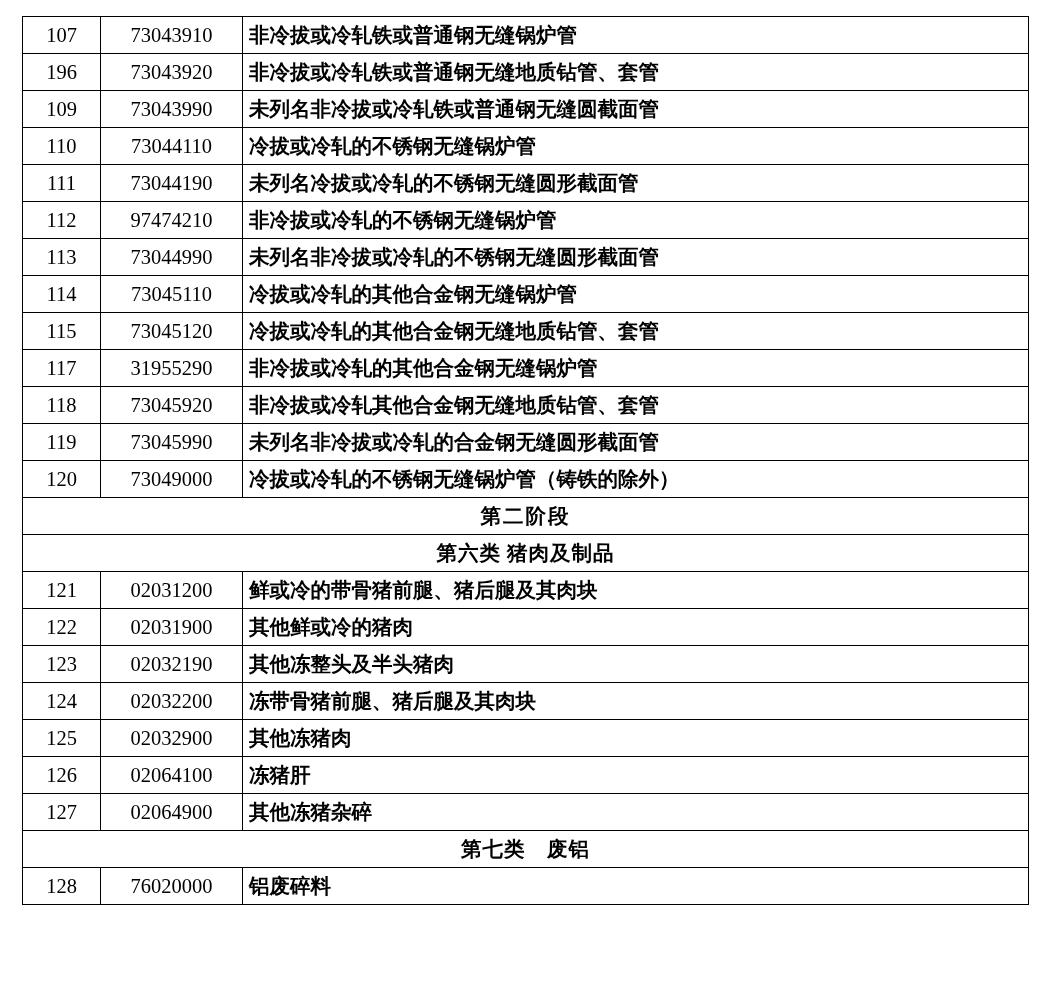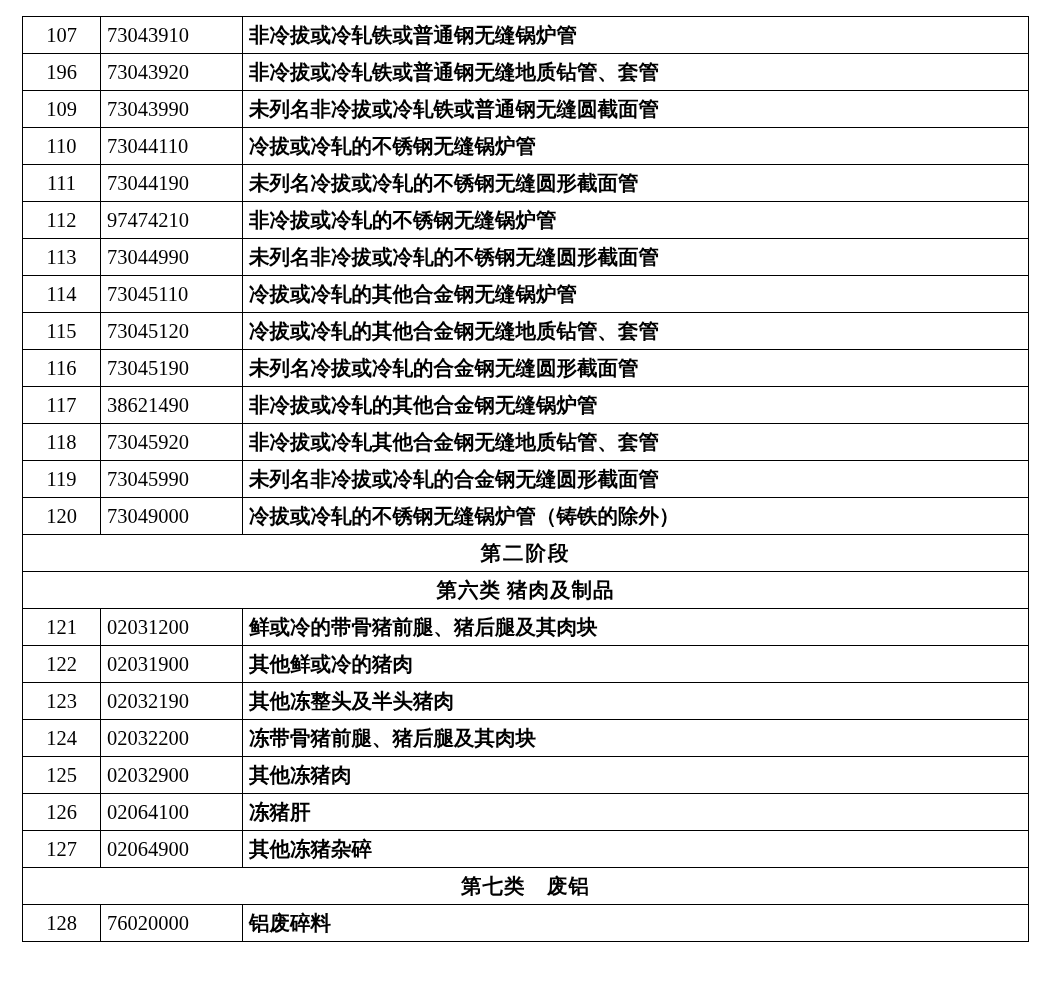--- a/index.html
+++ b/index.html
@@ -37,21 +37,21 @@
     font-size: 20.5px;
     line-height: 36px;
     vertical-align: middle;
     white-space: nowrap;
     overflow: hidden;
   }
   td.no {
     text-align: center;
   }
   td.code {
-    text-align: left;
+    text-align: center;
     padding-left: 8px;
   }
   td.desc {
     text-align: left;
     padding-left: 14px;
     font-weight: bold;
   }
   td.stage {
     text-align: center;
     font-weight: bold;
@@ -120,27 +120,22 @@
           <td class="no">114</td>
           <td class="code">73045110</td>
           <td class="desc">冷拔或冷轧的其他合金钢无缝锅炉管</td>
         </tr>
         <tr>
           <td class="no">115</td>
           <td class="code">73045120</td>
           <td class="desc">冷拔或冷轧的其他合金钢无缝地质钻管、套管</td>
         </tr>
         <tr>
-          <td class="no">116</td>
-          <td class="code">73045190</td>
-          <td class="desc">未列名冷拔或冷轧的合金钢无缝圆形截面管</td>
-        </tr>
-        <tr>
           <td class="no">117</td>
-          <td class="code">38621490</td>
+          <td class="code">31955290</td>
           <td class="desc">非冷拔或冷轧的其他合金钢无缝锅炉管</td>
         </tr>
         <tr>
           <td class="no">118</td>
           <td class="code">73045920</td>
           <td class="desc">非冷拔或冷轧其他合金钢无缝地质钻管、套管</td>
         </tr>
         <tr>
           <td class="no">119</td>
           <td class="code">73045990</td>

